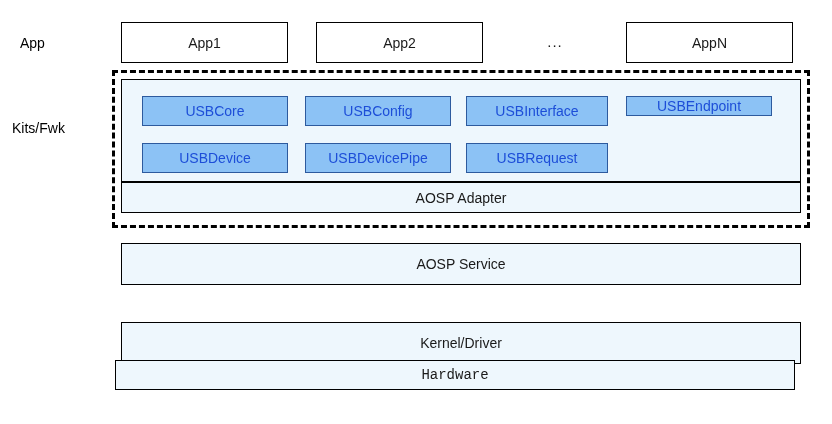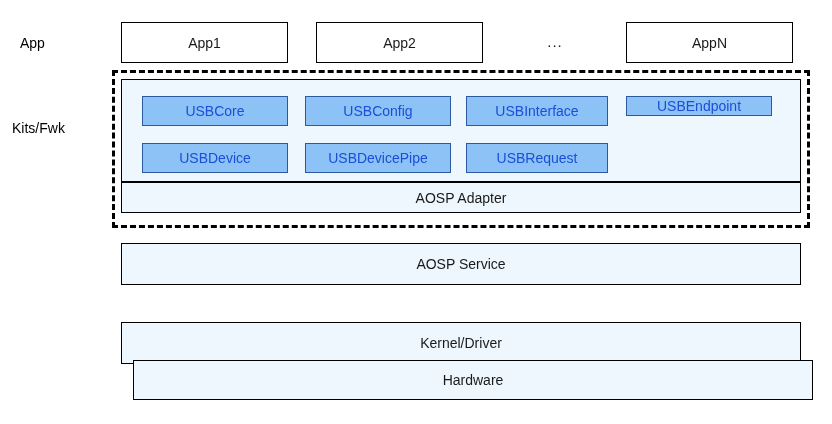--- a/index.html
+++ b/index.html
@@ -103,15 +103,15 @@
   <div class="module-box" style="left:626px; top:96px; width:146px; height:20px;">USBEndpoint</div>
 
   <div class="module-box" style="left:305px; top:143px; width:146px; height:30px;">USBDevicePipe</div>
   <div class="module-box" style="left:142px; top:143px; width:146px; height:30px;">USBDevice</div>
   <div class="module-box" style="left:466px; top:143px; width:142px; height:30px;">USBRequest</div>
 
   <div class="layer-box" style="left:121px; top:182px; width:680px; height:31px;">AOSP Adapter</div>
 
   <div class="layer-box" style="left:121px; top:243px; width:680px; height:42px;">AOSP Service</div>
   <div class="layer-box" style="left:121px; top:302px; width:680px; height:42px;margin-top:20px;">Kernel/Driver</div>
-  <div class="layer-box" style="left:133px; top:360px; width:680px; height:40px;">Hardware</div>
+  <div class="layer-box" style="left:115px; top:360px; width:680px; height:30px;font-family:Liberation Mono, monospace;">Hardware</div>
 
 </div>
 
 </body></html>

